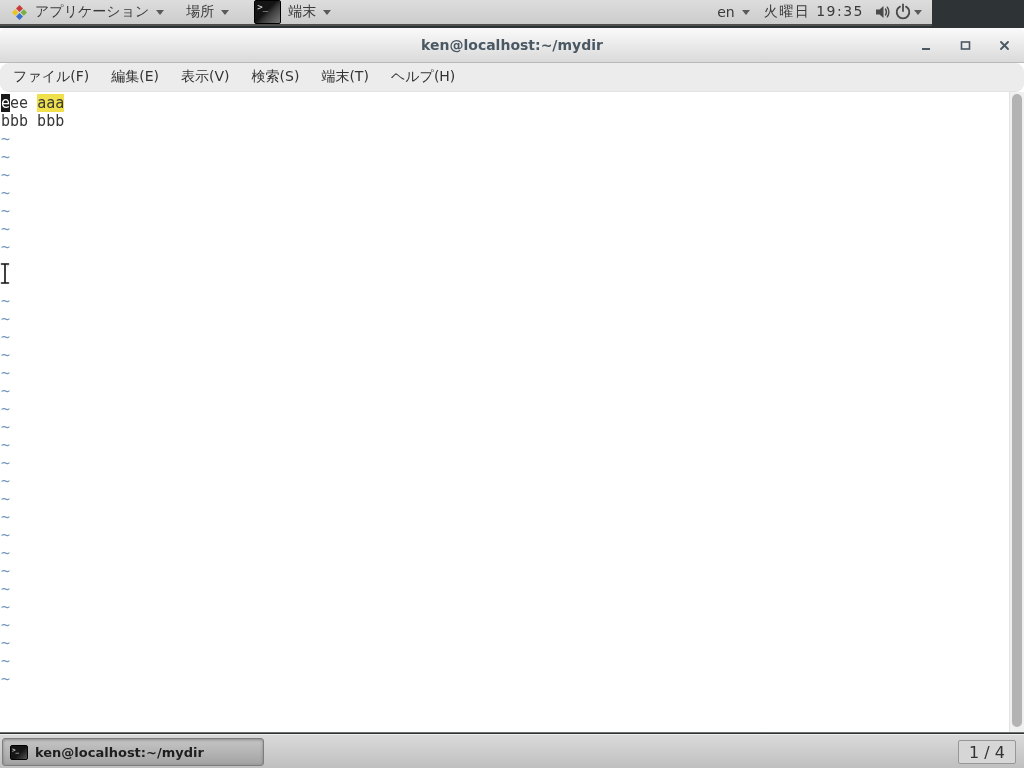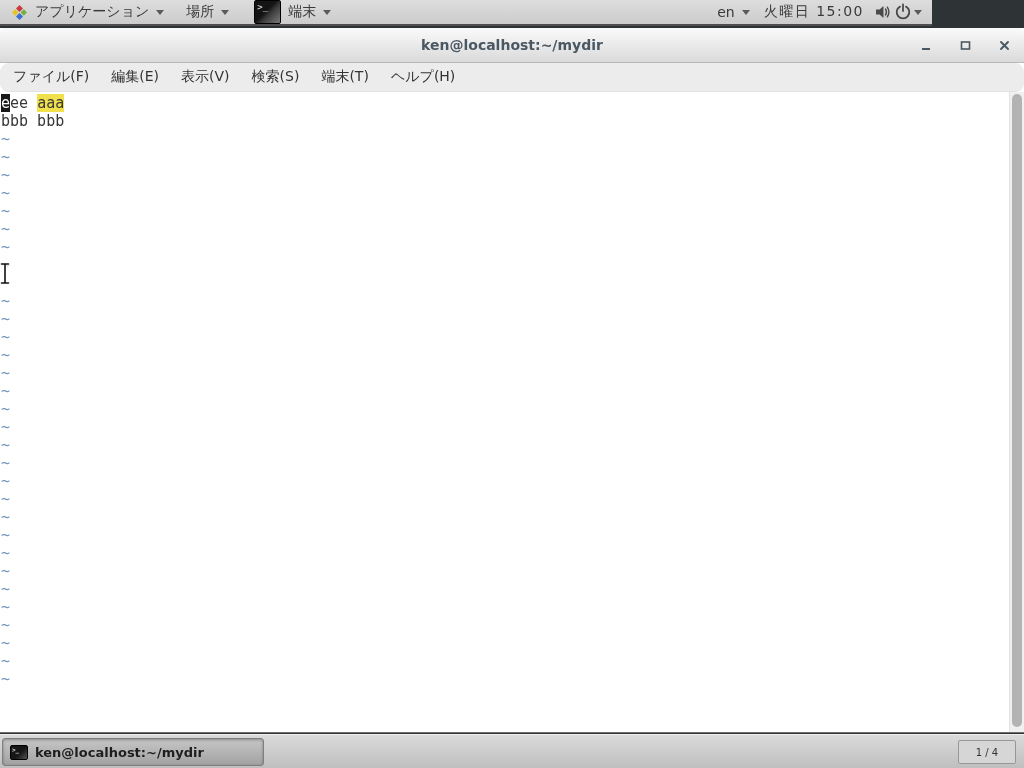--- a/index.html
+++ b/index.html
@@ -107,21 +107,21 @@
     width:18px; height:15px; border-radius:2px; flex:0 0 auto;
     background:linear-gradient(135deg,#161616 55%,#555);
     border:1px solid #000;
     color:#dcdcdc; font-family:"DejaVu Sans Mono",monospace;
     font-size:6px; line-height:6px; padding:1px 0 0 1px;
   }
   .workspace{
     position:absolute; right:8px; top:5px; width:58px; height:24px;
     background:#d6d6d6; border:1px solid #979797; border-radius:2px;
     display:flex; align-items:center; justify-content:center;
-    font-size:10px; color:#333; cursor:default;
+    font-size:16px; color:#333; cursor:default;
   }
 
   
   .pointer{ position:absolute; left:0; top:262px; width:10px; height:23px; pointer-events:none; z-index:50; }
 </style>
 </head>
 <body>
 
 <div class="topbar">
   <div class="tb-item">
@@ -142,21 +142,21 @@
     <span class="term-glyph">&gt;_</span>
     <span>端末</span>
     <span class="caret"></span>
   </div>
   <div class="tb-spacer"></div>
   <div class="tb-right">
     <div class="tb-item" style="padding:0 4px;">
       <span>en</span>
       <span class="caret"></span>
     </div>
-    <span class="clock">火曜日 15:00</span>
+    <span class="clock">火曜日 19:35</span>
     <svg class="tb-icon" viewBox="0 0 18 18">
       <polygon points="2,6.5 5.5,6.5 9.5,3 9.5,15 5.5,11.5 2,11.5" fill="#4a4a4a"></polygon>
       <path d="M11.5 6 Q13.5 9 11.5 12" fill="none" stroke="#4a4a4a" stroke-width="1.4" stroke-linecap="round"></path>
       <path d="M13.3 4.2 Q16.5 9 13.3 13.8" fill="none" stroke="#4a4a4a" stroke-width="1.4" stroke-linecap="round"></path>
     </svg>
     <svg class="tb-icon" viewBox="0 0 18 18">
       <path d="M6 3.6 A6.3 6.3 0 1 0 12 3.6" fill="none" stroke="#4a4a4a" stroke-width="1.8" stroke-linecap="round"></path>
       <line x1="9" y1="1.5" x2="9" y2="8" stroke="#4a4a4a" stroke-width="1.8" stroke-linecap="round"></line>
     </svg>
     <span class="caret"></span>

